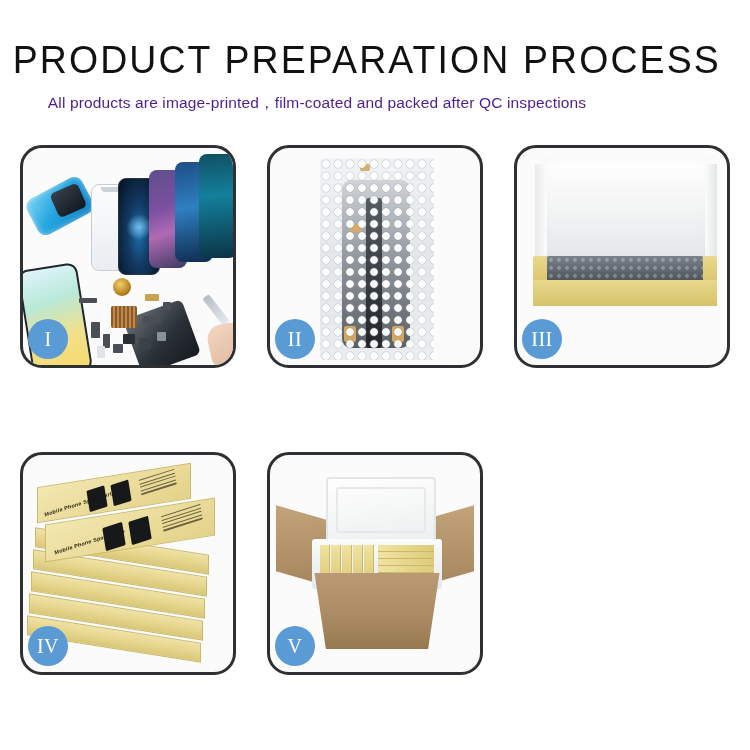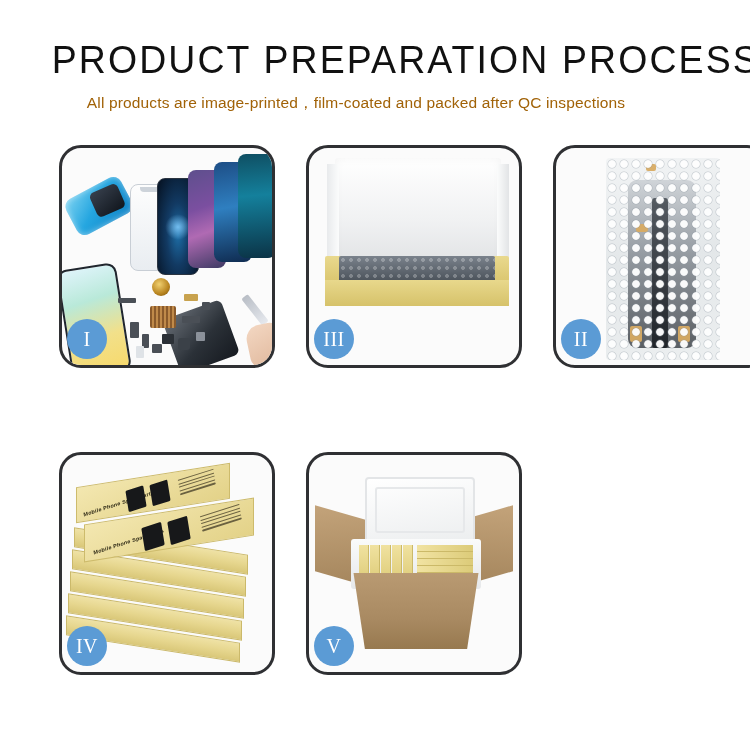--- a/index.html
+++ b/index.html
@@ -2,37 +2,37 @@
 <html><head>
 <meta charset="utf-8">
 <style>
   html,body{margin:0;padding:0;}
   body{
     width:750px;height:750px;
     background:#ffffff;
     font-family:"Liberation Sans", sans-serif;
     overflow:hidden;
   }
-  .page{position:relative;width:634px;height:750px;margin-left:39px;}
+  .page{position:relative;width:634px;height:750px;}
 
   
   .header{padding-top:40px;text-align:center;}
   .title{
     font-size:39px;
     letter-spacing:2.2px;
     color:#111111;
     font-weight:400;
     line-height:1;
     transform:scaleX(0.96);
     white-space:nowrap;
   }
   .subtitle{
     margin-top:14px;
     font-size:15.5px;
-    color:#a16207;
+    color:#4c1d95;
     letter-spacing:0.15px;
     white-space:nowrap;
   }
 
   
   .grid{
     position:absolute;
     left:20px;top:145px;
     width:710px;
     display:grid;
@@ -327,41 +327,41 @@
           <span class="pt" style="left:18px;top:70px;width:8px;height:12px;background:#dfe3e7;"></span>
           <span class="pt" style="left:34px;top:68px;width:10px;height:9px;"></span>
           <span class="pt" style="left:78px;top:56px;width:9px;height:9px;background:#8b919a;"></span>
         </div>
       </div>
       <div class="badge">I</div>
     </div>
 
     <div class="card">
       <div class="scene">
-        <div class="lid"></div>
-        <div class="tray"></div>
-        <div class="tray-fill"></div>
-        <div class="tray-front"></div>
-      </div>
-      <div class="badge">III</div>
-    </div>
-
-    <div class="card">
-      <div class="scene">
         <div class="bag">
           <div class="inner"></div>
           <div class="strip"></div>
           <span class="tape" style="left:40px;top:6px;width:10px;height:7px;"></span>
           <span class="tape" style="left:30px;top:66px;width:12px;height:8px;"></span>
           <span class="tape" style="left:24px;top:168px;width:12px;height:16px;"></span>
           <span class="tape" style="left:72px;top:168px;width:12px;height:16px;"></span>
           <div class="bubbles"></div>
         </div>
       </div>
       <div class="badge">II</div>
+    </div>
+
+    <div class="card">
+      <div class="scene">
+        <div class="lid"></div>
+        <div class="tray"></div>
+        <div class="tray-fill"></div>
+        <div class="tray-front"></div>
+      </div>
+      <div class="badge">III</div>
     </div>
 
     <div class="card">
       <div class="scene stack">
 
         <div class="sbox" style="left:4px;top:174px;width:172px;height:18px;transform:skewY(9deg);"></div>
         <div class="sbox" style="left:6px;top:152px;width:172px;height:18px;transform:skewY(9deg);"></div>
         <div class="sbox" style="left:8px;top:130px;width:172px;height:18px;transform:skewY(9deg);"></div>
         <div class="sbox" style="left:10px;top:108px;width:172px;height:18px;transform:skewY(9deg);"></div>
         <div class="sbox" style="left:12px;top:86px;width:172px;height:18px;transform:skewY(9deg);"></div>

